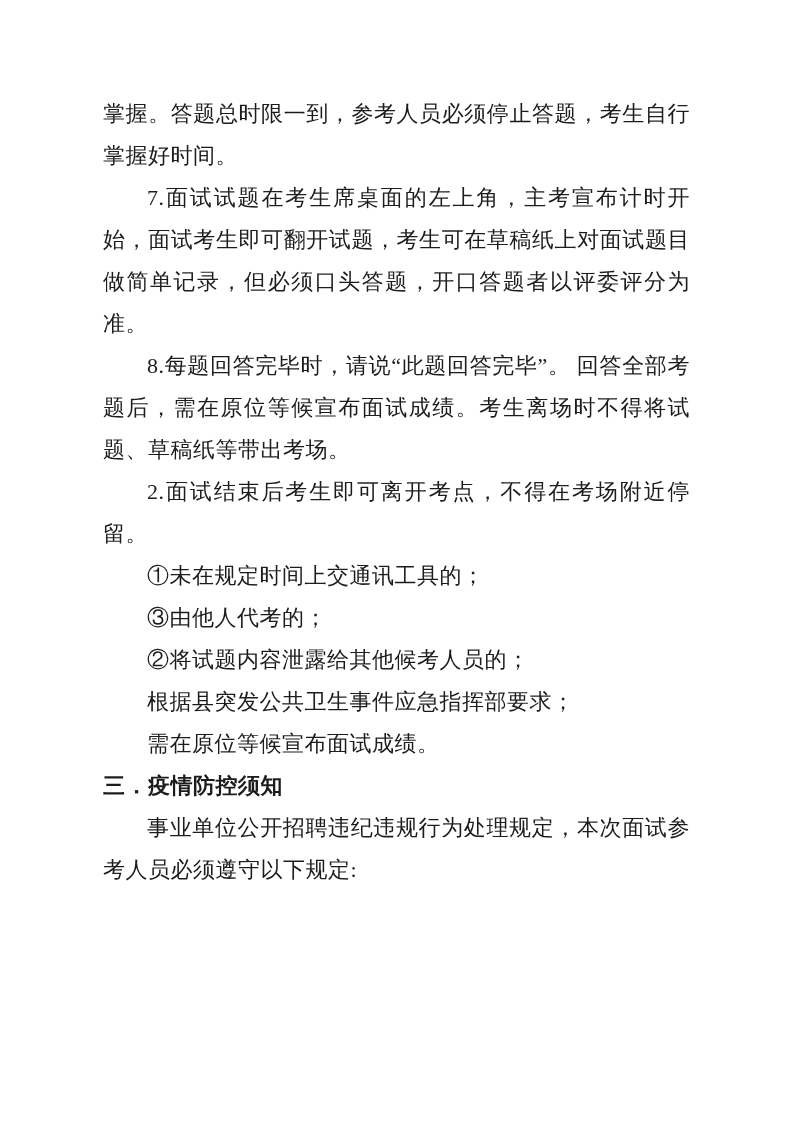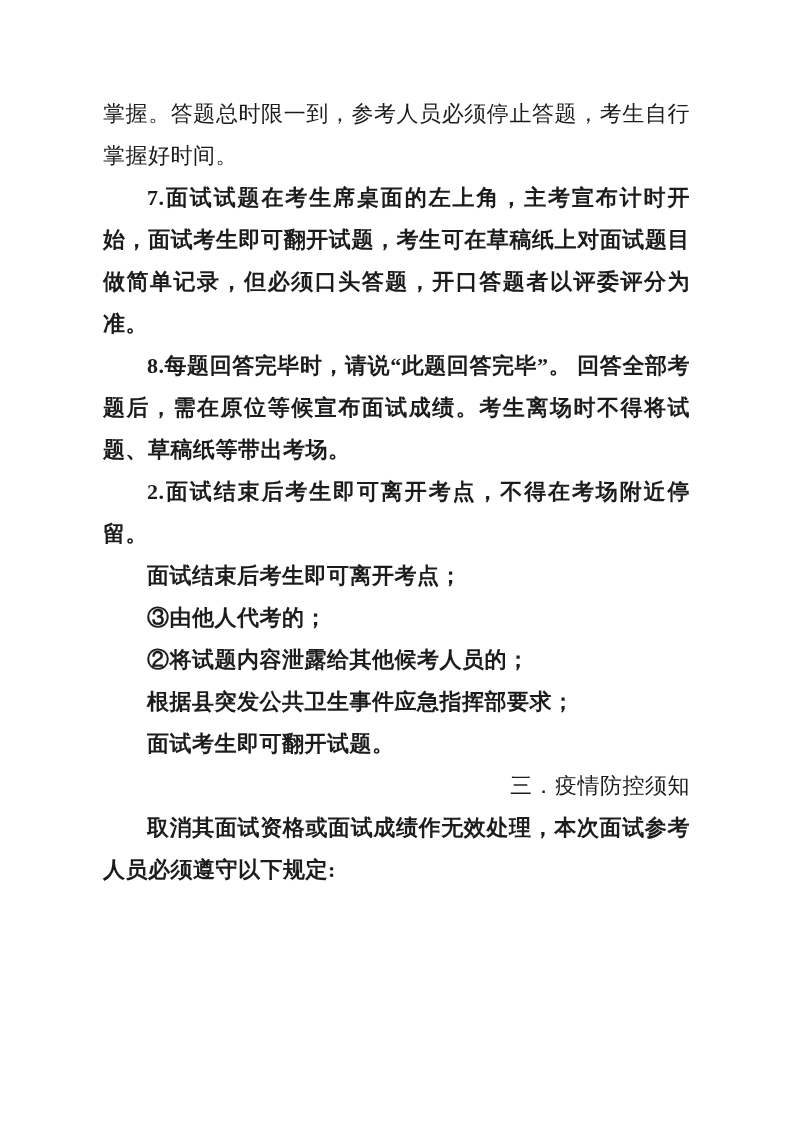--- a/index.html
+++ b/index.html
@@ -23,35 +23,34 @@
     font-size: 22px;
     line-height: 42px;
   }
   .para {
     margin: 0;
     text-align: justify;
     letter-spacing: 0.5px;
   }
   .para.indent {
     text-indent: 2em;
-    font-weight: bold;
   }
   .para.heading {
-    font-weight: normal;
-    text-align: right;
+    font-weight: bold;
+    text-align: left;
   }
 </style>
 </head>
 <body>
 
 <div class="page">
   <p class="para">掌握。答题总时限一到，参考人员必须停止答题，考生自行掌握好时间。</p>
   <p class="para indent">7.面试试题在考生席桌面的左上角，主考宣布计时开始，面试考生即可翻开试题，考生可在草稿纸上对面试题目做简单记录，但必须口头答题，开口答题者以评委评分为准。</p>
   <p class="para indent">8.每题回答完毕时，请说“此题回答完毕”。 回答全部考题后，需在原位等候宣布面试成绩。考生离场时不得将试题、草稿纸等带出考场。</p>
   <p class="para indent">2.面试结束后考生即可离开考点，不得在考场附近停留。</p>
-  <p class="para indent">面试结束后考生即可离开考点；</p>
+  <p class="para indent">①未在规定时间上交通讯工具的；</p>
   <p class="para indent">③由他人代考的；</p>
   <p class="para indent">②将试题内容泄露给其他候考人员的；</p>
   <p class="para indent">根据县突发公共卫生事件应急指挥部要求；</p>
-  <p class="para indent">面试考生即可翻开试题。</p>
+  <p class="para indent">需在原位等候宣布面试成绩。</p>
   <p class="para heading">三．疫情防控须知</p>
-  <p class="para indent">取消其面试资格或面试成绩作无效处理，本次面试参考人员必须遵守以下规定:</p>
+  <p class="para indent">事业单位公开招聘违纪违规行为处理规定，本次面试参考人员必须遵守以下规定:</p>
 </div>
 
 </body></html>

